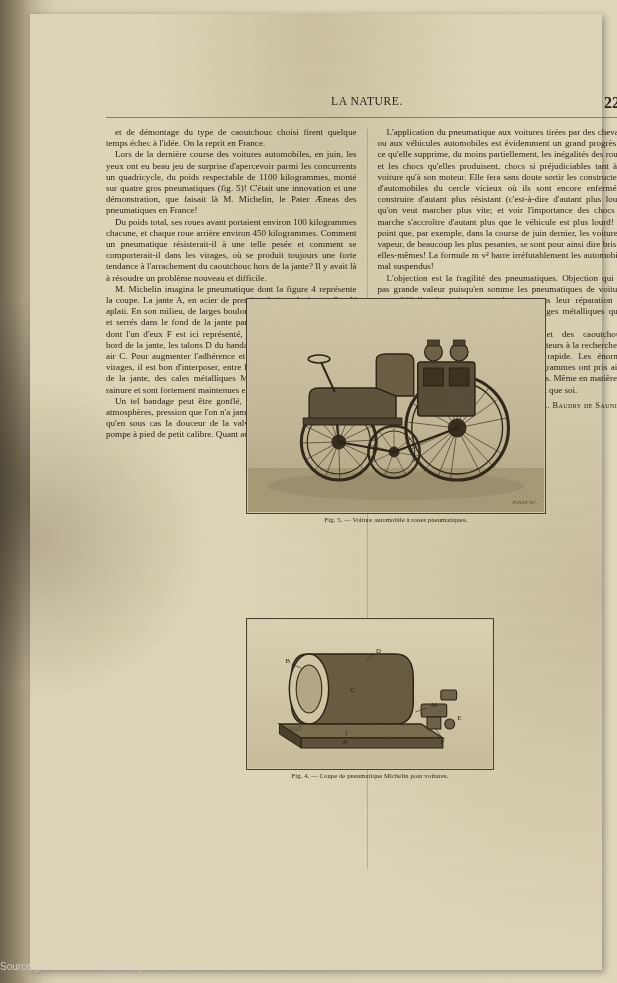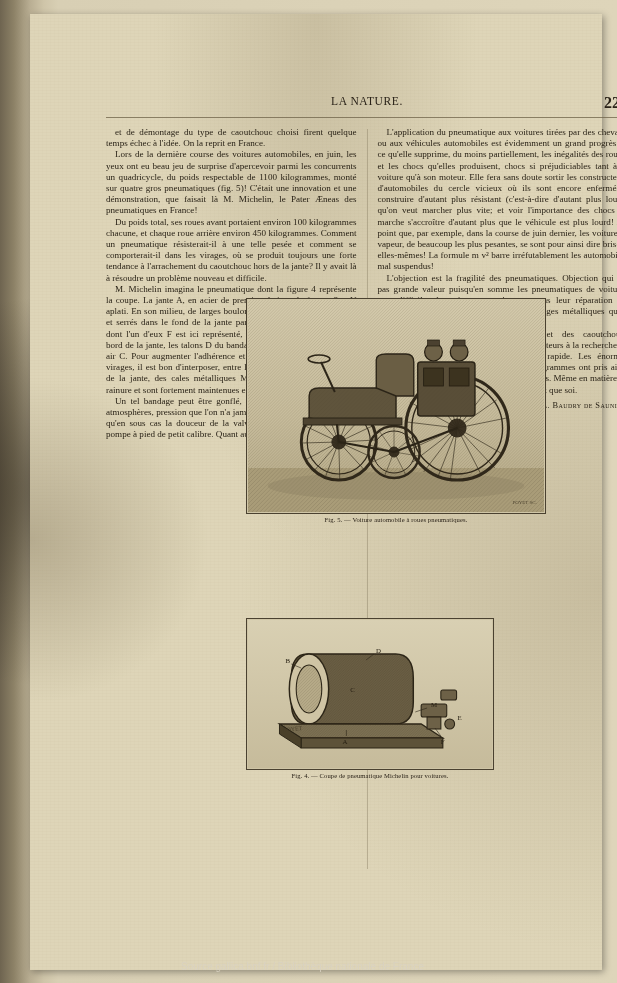--- a/index.html
+++ b/index.html
@@ -171,21 +171,21 @@
     position: absolute;
     left: 0; bottom: 0;
     width: 617px;
     height: 34px;
     background: rgba(58,53,44,0.0);
     color: #d9d2c2;
     font-family: "Liberation Sans", sans-serif;
     font-size: 10px;
     display: flex;
     align-items: center;
-    justify-content: center;
+    justify-content: flex-start;
     padding-right: 12px;
     box-sizing: border-box;
   }
   .sourcebar span { opacity: 0.92; }
 </style>
 </head>
 <body>
 
 <div class="scan">
 

